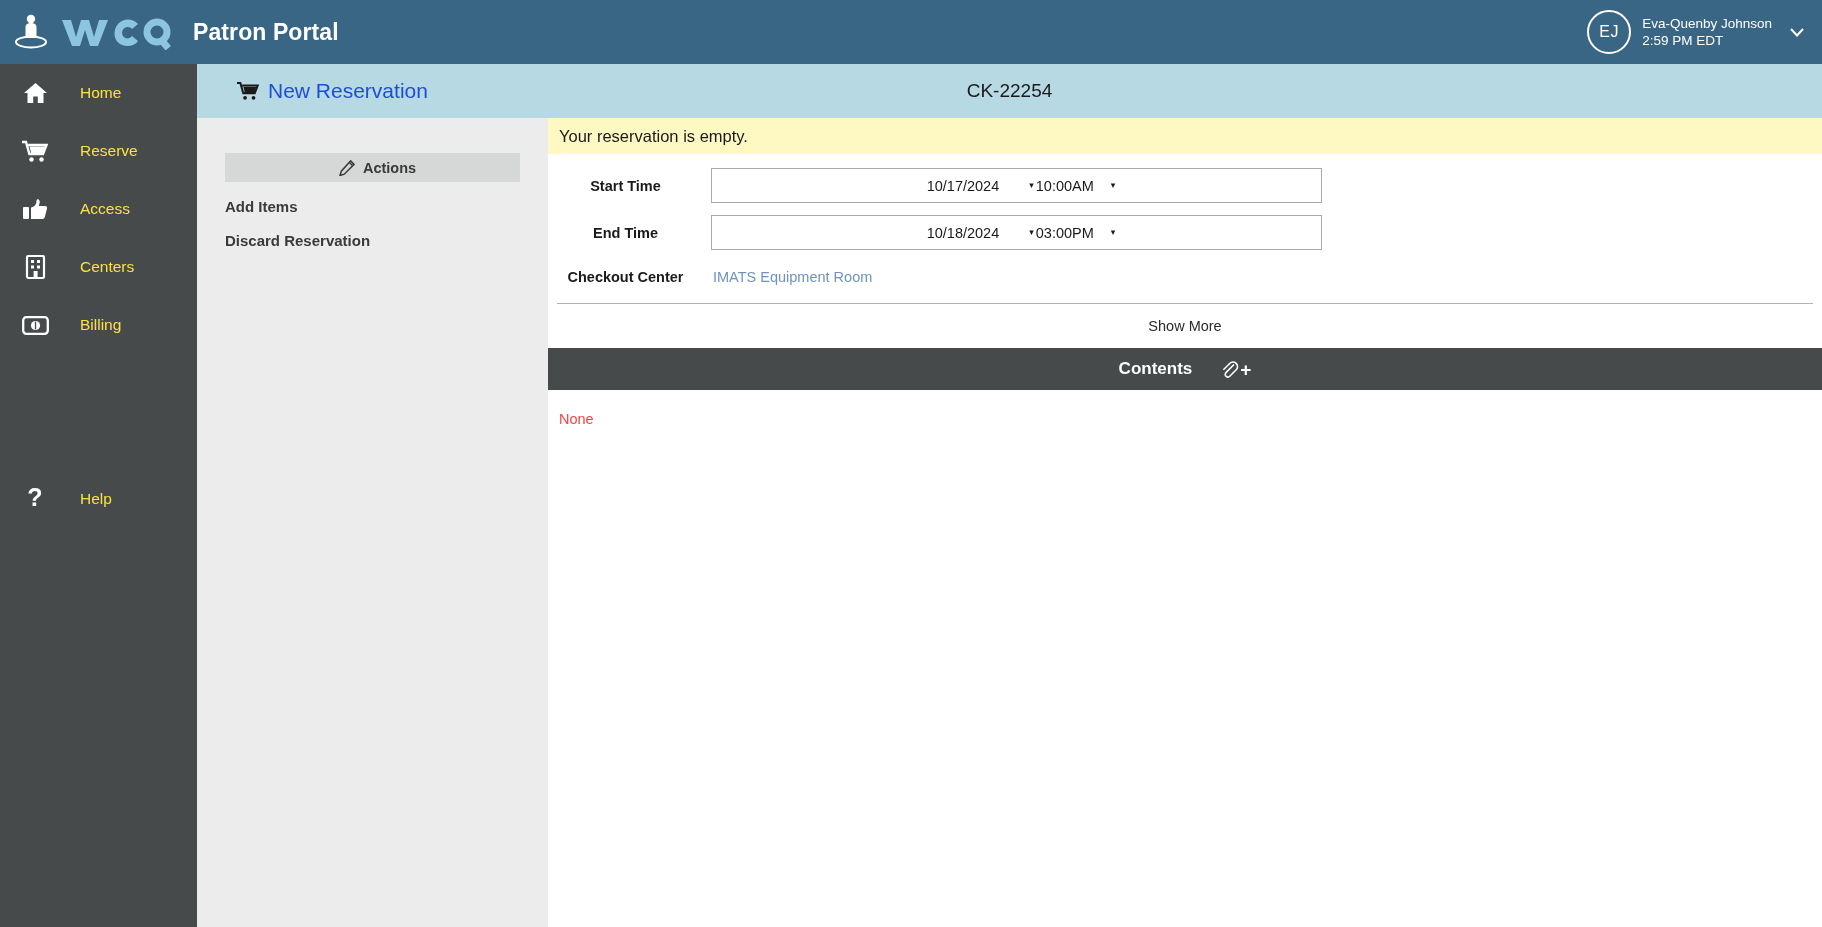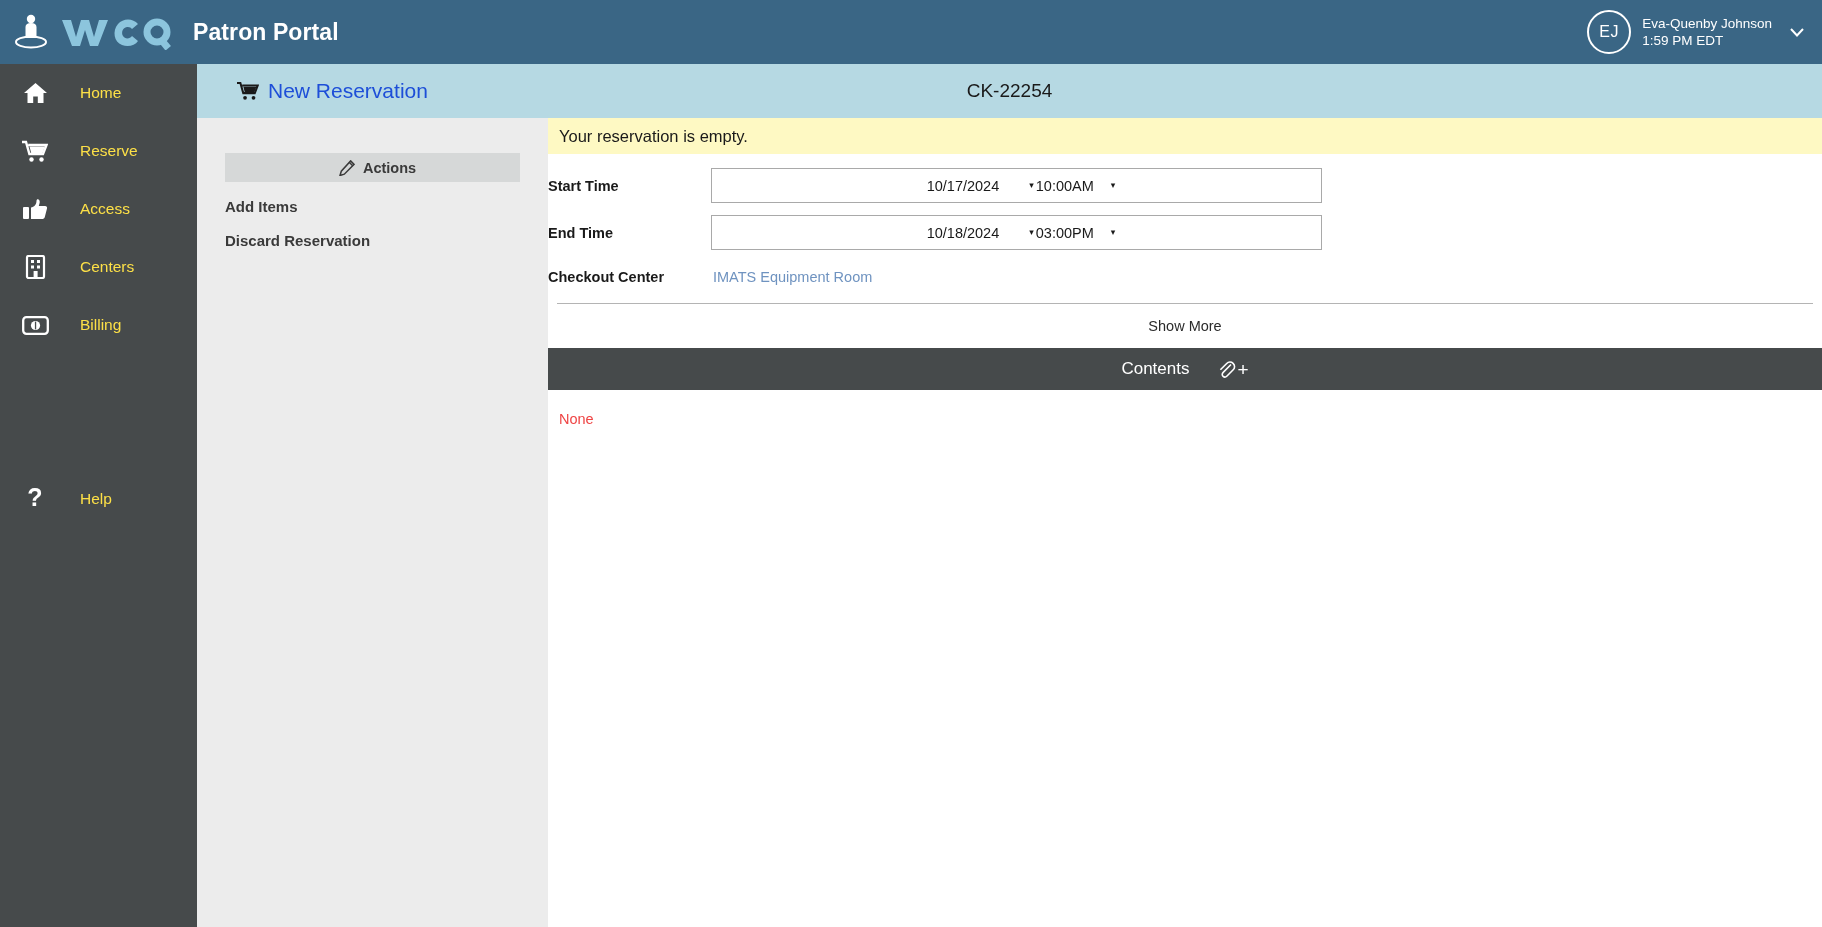--- a/index.html
+++ b/index.html
@@ -182,21 +182,21 @@
   }
 
   .form-rows { padding-top: 8px; }
   .form-row {
     display: flex;
     align-items: center;
     height: 47px;
   }
   .form-label {
     width: 163px;
-    text-align: left;
+    text-align: center;
     font-size: 14.5px;
     font-weight: bold;
     color: #1a1a1a;
     padding-right: 8px;
   }
   .dtfield {
     width: 611px;
     height: 35px;
     border: 1px solid #a9a9a9;
     background: #ffffff;
@@ -248,20 +248,21 @@
     cursor: pointer;
   }
 
   .contents-bar {
     width: 1274px; height: 42px;
     background: #464a4b;
     display: flex;
     align-items: center;
     justify-content: center;
     position: relative;
+    font-weight: bold;
   }
   .contents-title {
     font-size: 17px;
     color: #ffffff;
   }
   .clip-btn {
     margin-left: 28px;
     display: flex;
     align-items: center;
     color: #ffffff;
@@ -299,21 +300,21 @@
         <rect x="101" y="24" width="7" height="12" fill="#8cc5dd" transform="rotate(-40 104 30)"></rect>
       </svg>
     </span>
     <span class="brand-portal">Patron Portal</span>
   </div>
 
   <div class="user-area">
     <div class="avatar">EJ</div>
     <div class="user-text">
       <div class="user-name">Eva-Quenby Johnson</div>
-      <div class="user-time">1:59 PM EDT</div>
+      <div class="user-time">2:59 PM EDT</div>
     </div>
     <span class="caret-down">
       <svg width="18" height="18" viewBox="0 0 18 18">
         <path d="M3 6 L9 12.5 L15 6" fill="none" stroke="#ffffff" stroke-width="2"></path>
       </svg>
     </span>
   </div>
 </div>
 
 <div class="leftnav">

